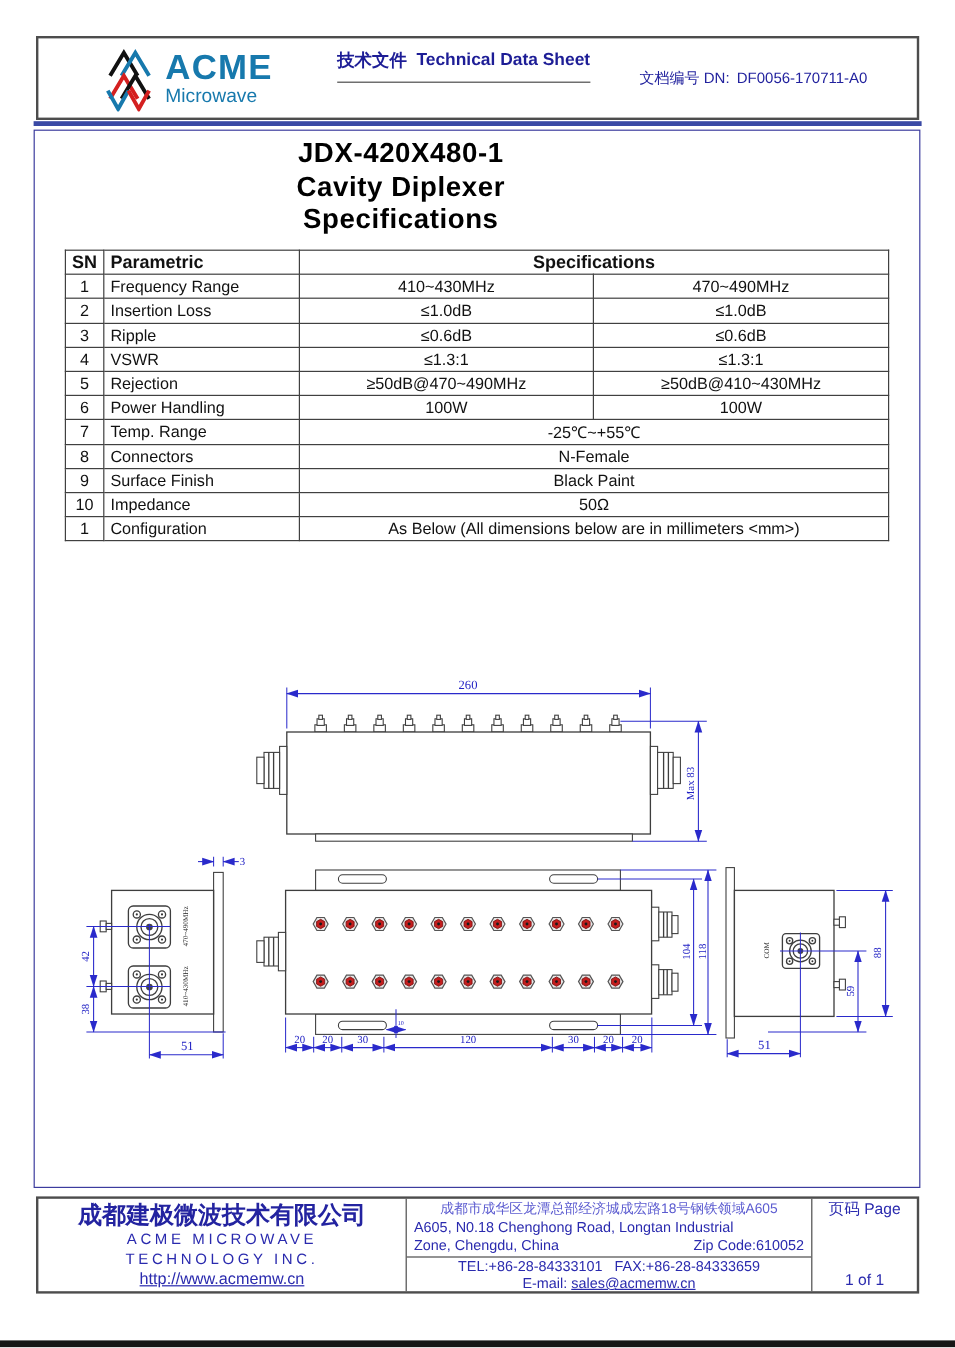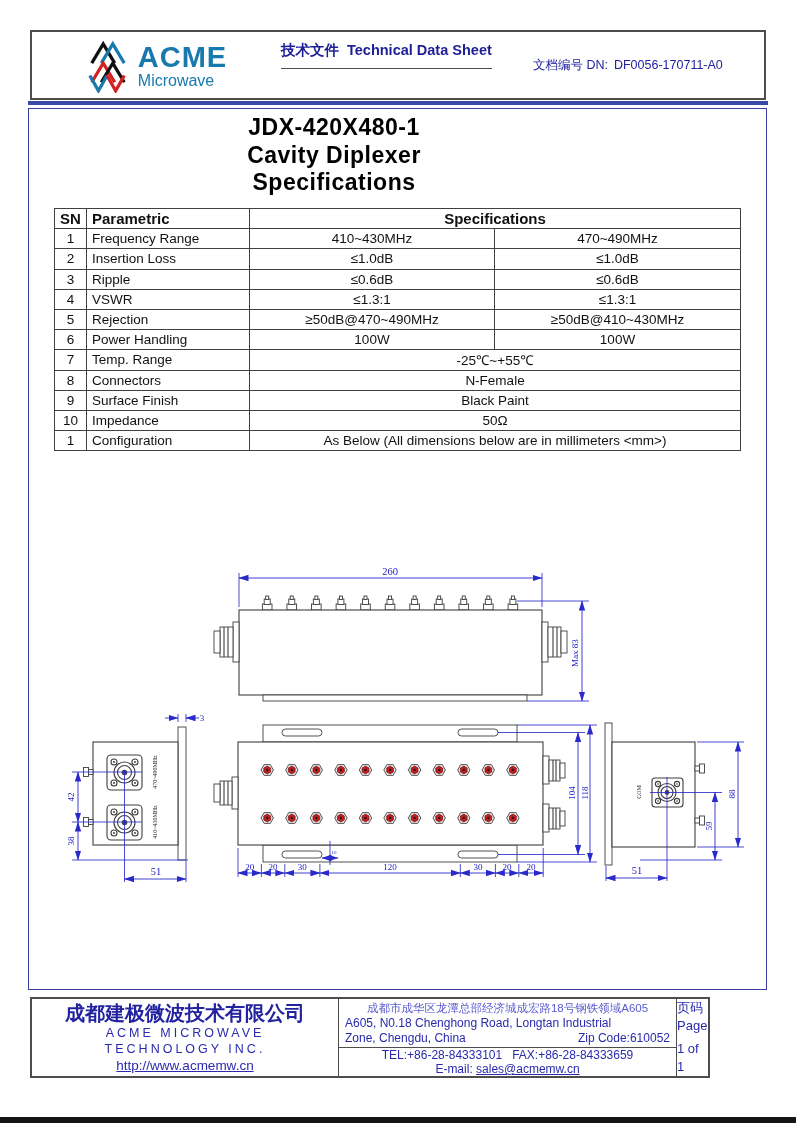--- a/index.html
+++ b/index.html
@@ -45,21 +45,21 @@
   .dle{stroke:#2a2acb;stroke-width:0.9;fill:none;marker-end:url(#ar);}
   .dls{stroke:#2a2acb;stroke-width:0.9;fill:none;marker-start:url(#ar);}
   .dt{fill:#2121c4;font-family:"Liberation Serif",serif;font-size:10.5px;text-anchor:middle;}
   .dts{font-size:9px;}
   .dtt{font-size:5px;}
   .pt{fill:#222;font-family:"Liberation Serif",serif;font-size:6px;text-anchor:middle;}
   .hexo{fill:#e7e7e7;stroke:#555;stroke-width:1;}
   .hexr{fill:#c41e1e;stroke:#7a1010;stroke-width:0.7;}
   .hexc{fill:#1a1a1a;}
   
-  .ftr{position:absolute;left:30px;top:997px;width:680px;height:81px;display:flex;
+  .ftr{position:absolute;left:30px;top:997px;width:736px;height:81px;display:flex;
        border:2px solid #4d4d4d;box-sizing:border-box;color:#2a2aae;}
   .fleft{width:306px;display:flex;flex-direction:column;align-items:center;justify-content:center;box-sizing:border-box;}
   .fcomp-zh{font-size:20px;font-weight:bold;color:#2323a0;line-height:23px;}
   .fcomp-en{font-size:12.5px;letter-spacing:3px;color:#2a2aae;line-height:16px;}
   .furl{font-size:13.5px;text-decoration:underline;color:#2a2aae;line-height:17px;}
   .fmid{width:339px;border-left:1.5px solid #4d4d4d;border-right:1.5px solid #4d4d4d;
         display:flex;flex-direction:column;box-sizing:border-box;}
   .fmid-top{height:51px;border-bottom:1.5px solid #4d4d4d;box-sizing:border-box;
             display:flex;flex-direction:column;justify-content:center;padding:0 6px;}
   .addr-zh{font-size:11.5px;color:#5b5bd0;text-align:center;line-height:15px;}

